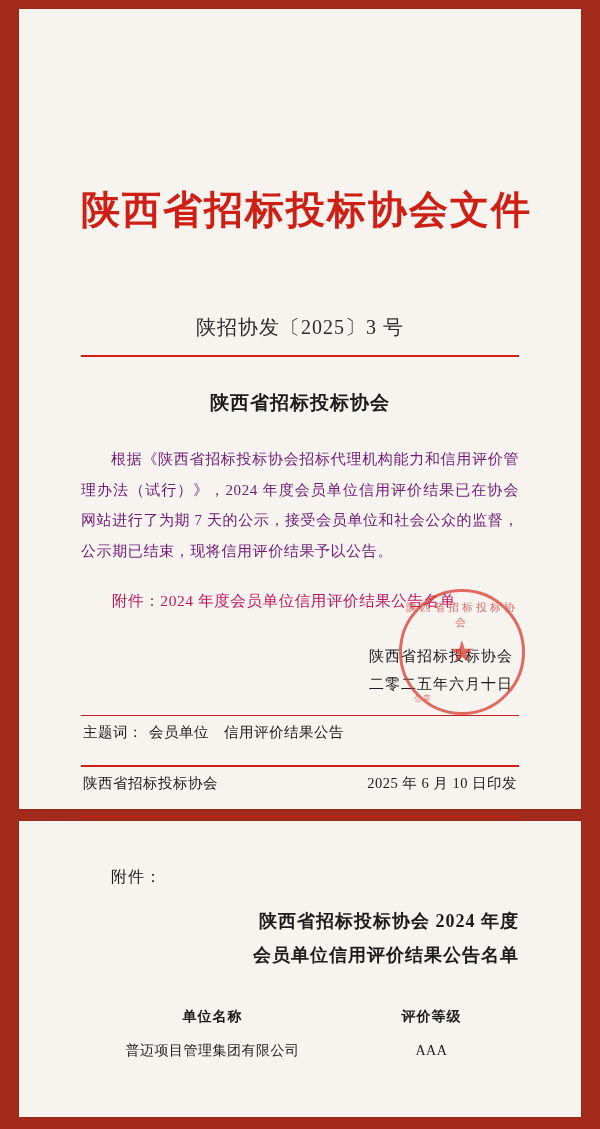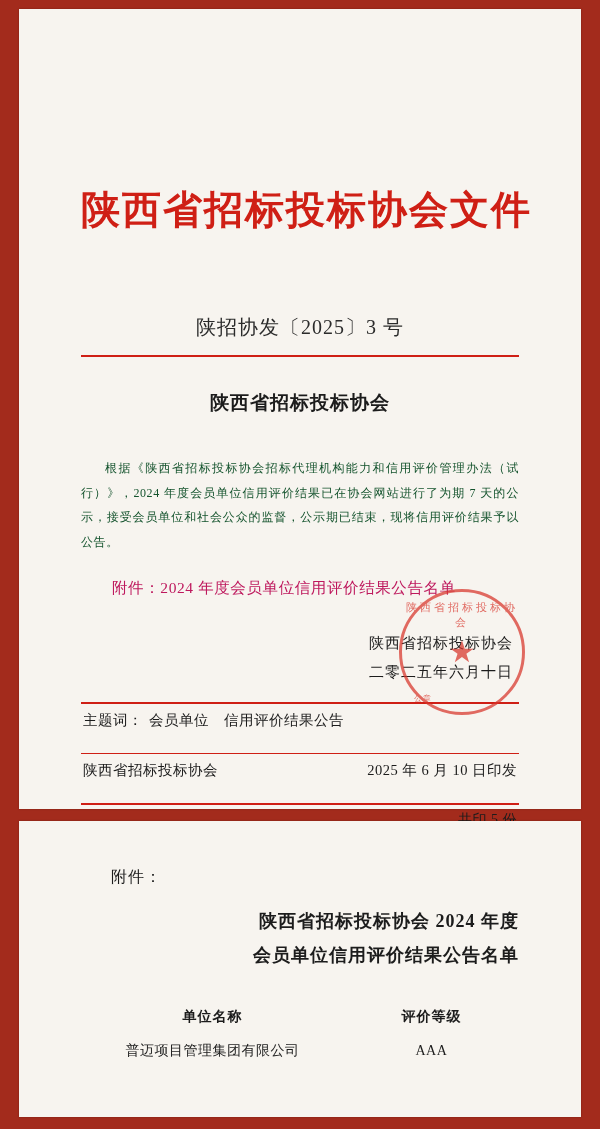--- a/index.html
+++ b/index.html
@@ -60,23 +60,23 @@
   .doc-heading {
     text-align: center;
     font-size: 19px;
     font-weight: bold;
     color: #1c1c1c;
     line-height: 1.85;
     margin-top: 28px;
     letter-spacing: 1px;
   }
   .doc-body {
-    margin-top: 36px;
-    font-size: 12px;
-    color: #14532d;
+    margin-top: 24px;
+    font-size: 15px;
+    color: #701a75;
     line-height: 2.05;
     text-align: justify;
     letter-spacing: 0.6px;
   }
   .doc-body p {
     margin: 0 0 0 0;
     text-indent: 2em;
   }
   .doc-attach {
     margin-top: 24px;

